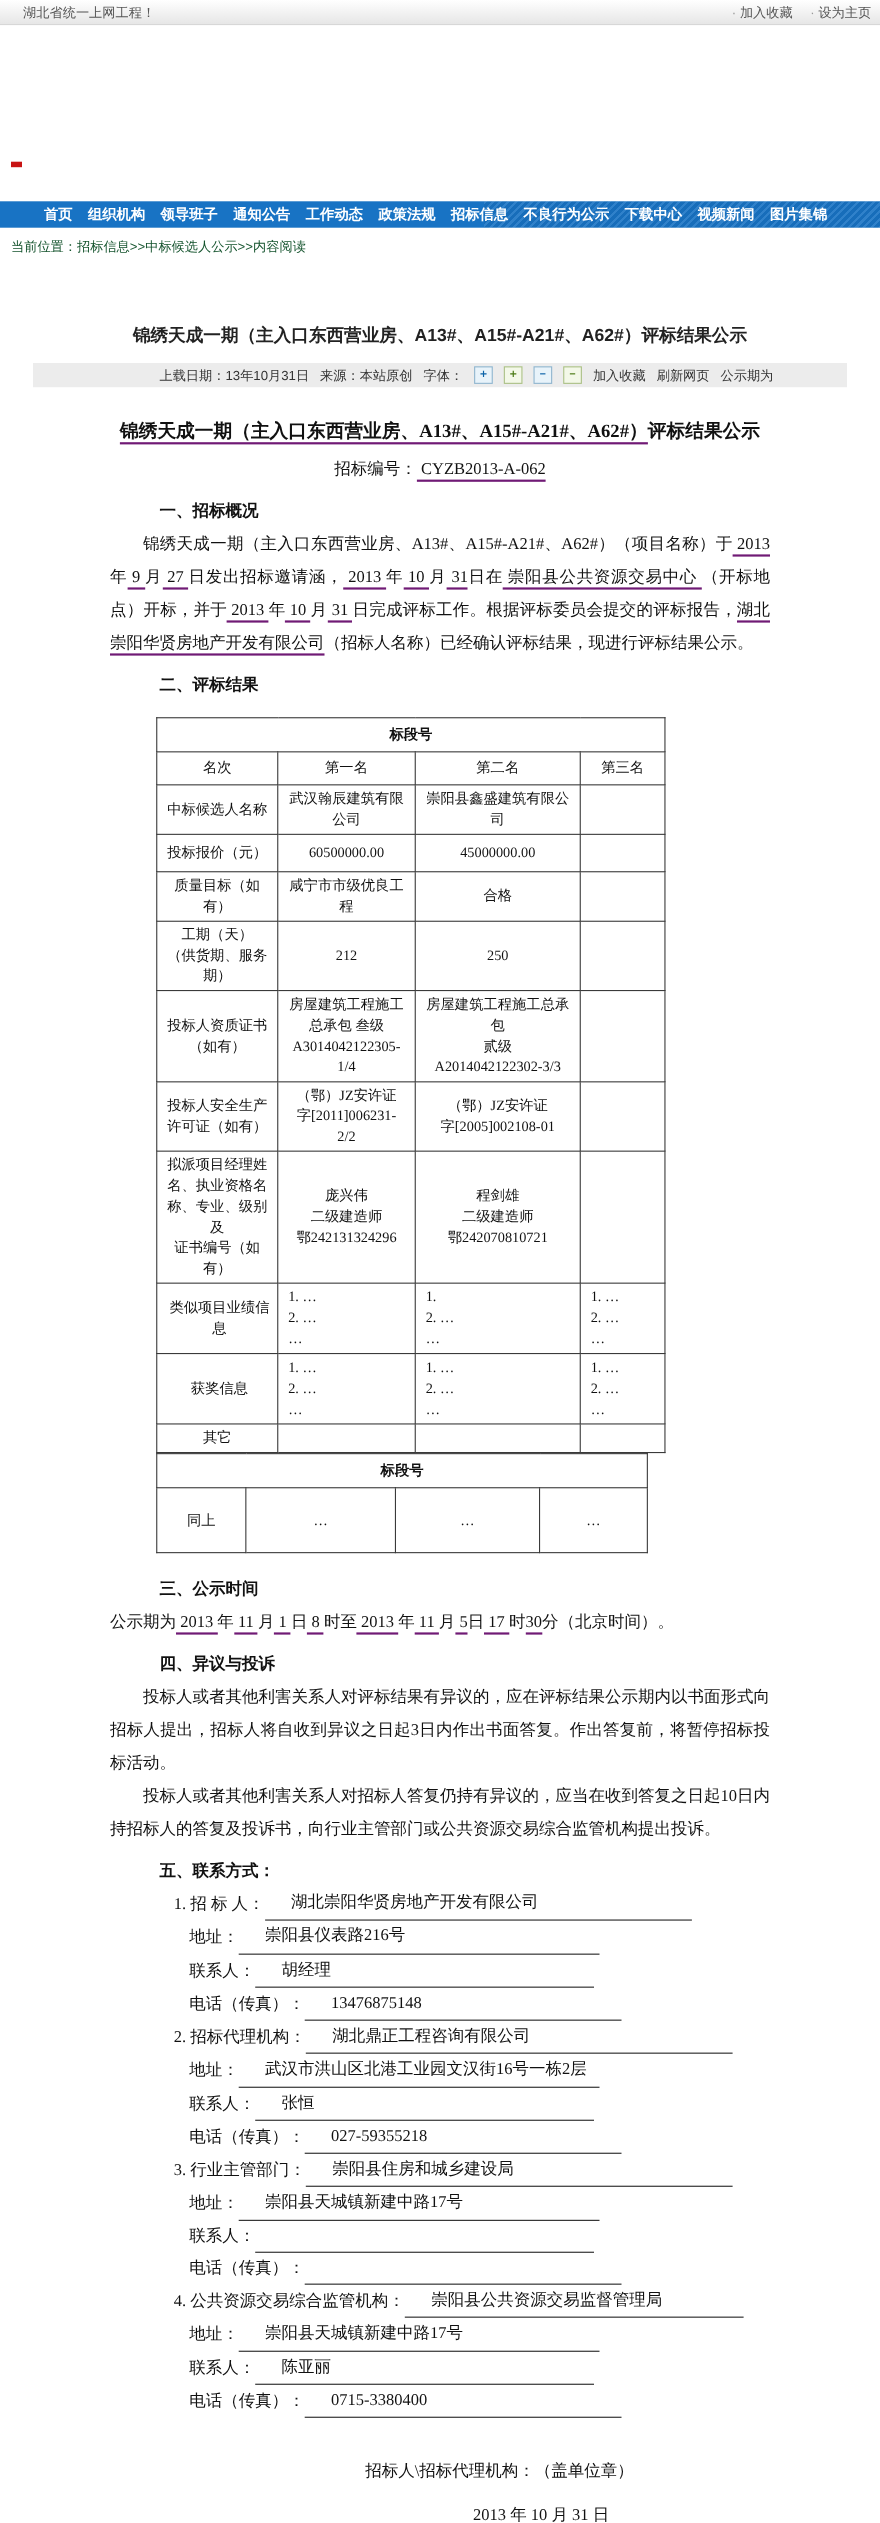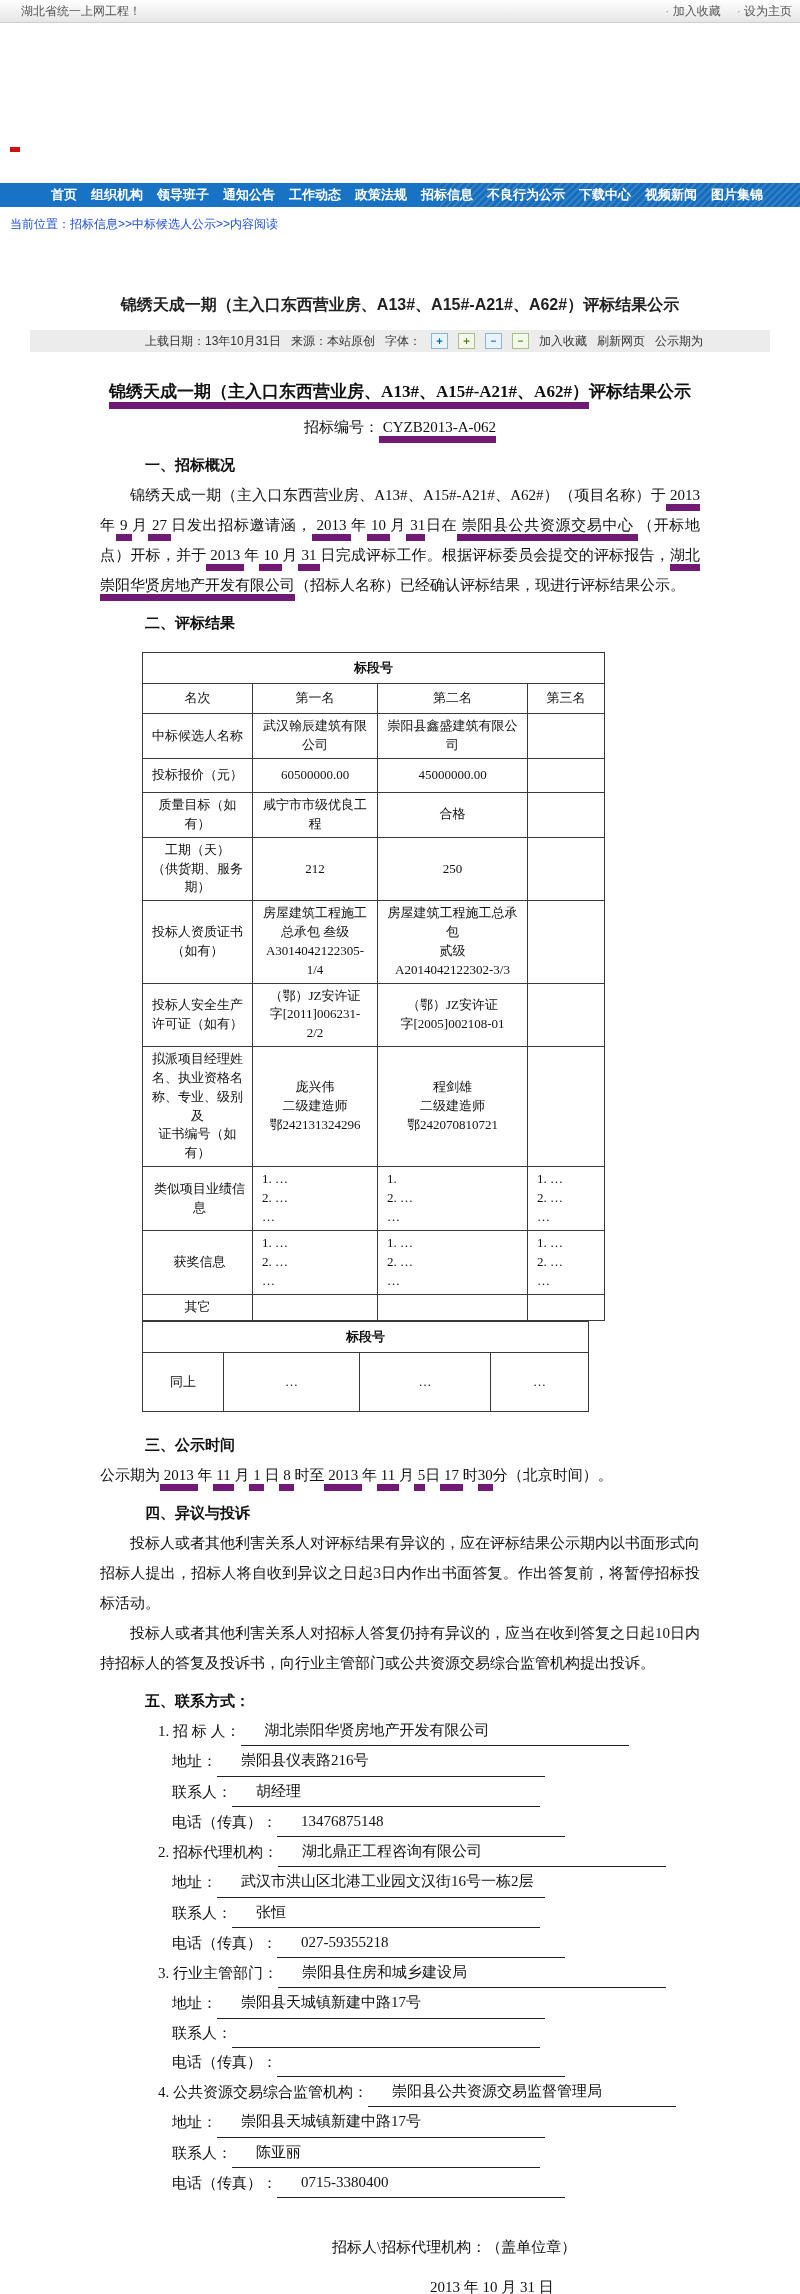--- a/index.html
+++ b/index.html
@@ -14,39 +14,39 @@
   .topbar .slogan{padding-left:21px;}
   .toplinks{padding-right:8px;display:flex;gap:16px;}
   .toplinks a:before{content:"· ";color:#999;}
 
   
   .banner{height:160px;position:relative;background:#fff;}
   .broken{position:absolute;left:10px;top:124px;width:10px;height:5px;background:#c81414;}
 
   
   .nav{height:24px;background:#1873c4;display:flex;align-items:center;
-       gap:14px;padding-left:51px;position:relative;overflow:hidden;}
+       gap:14px;padding-left:40px;position:relative;overflow:hidden;}
   .nav:after{content:"";position:absolute;right:0;top:0;height:100%;width:360px;
        background:repeating-linear-gradient(135deg,rgba(255,255,255,.10) 0 2px,rgba(0,0,0,.05) 2px 5px);}
   .nav a{color:#fff;font-weight:bold;font-size:13px;white-space:nowrap;z-index:1;}
 
-  .crumb-row{padding:9px 0 8px 10px;font-size:12px;color:#1d4ed8;}
+  .crumb-row{padding:9px 0 8px 10px;font-size:12px;color:#14532d;}
 
   .page-title{margin:54px 0 0 0;text-align:center;font-size:16px;font-weight:bold;color:#222;}
 
   .meta{margin:14px 30px 0 30px;height:22px;background:#ececec;display:flex;
         align-items:center;justify-content:center;gap:10px;font-size:12px;color:#333;padding-left:48px;}
   .ficon{display:inline-flex;align-items:center;justify-content:center;width:15px;height:14px;
          background:#e8f3fa;border:1px solid #8fb4cd;font-size:10px;line-height:1;color:#0a62a8;font-weight:bold;}
   .ficon.alt{background:#f3f8e8;border-color:#aabf86;color:#4a7a14;}
 
   
   .article{margin:24px 100px 0 100px;font-family:"Liberation Serif","DejaVu Serif",serif;
            font-size:15px;color:#111;line-height:2.0;text-align:justify;}
-  .useg{border-bottom:7px solid #701a75;padding-bottom:1px;font-family:Liberation Serif, serif;}
+  .useg{border-bottom:2px solid #701a75;padding-bottom:1px;font-family:Liberation Serif, serif;}
   .a-title{text-align:center;font-size:17px;font-weight:bold;line-height:1.9;}
   .bidno{text-align:center;margin-top:4px;}
   .article h3{font-size:15px;font-weight:bold;margin:8px 0 0 0;padding-left:45px;line-height:2.0;}
   .para{margin:0;text-indent:2em;}
   .para.noind{text-indent:0;}
 
   table{border-collapse:collapse;margin:14px 0 0 42px;font-size:13px;line-height:1.45;}
   td{border:1px solid #3a3a3a;text-align:center;vertical-align:middle;
      padding:3px 5px;white-space:pre-line;}
   .t1 .span-h,.t2 .span-h{font-weight:bold;height:24px;}

